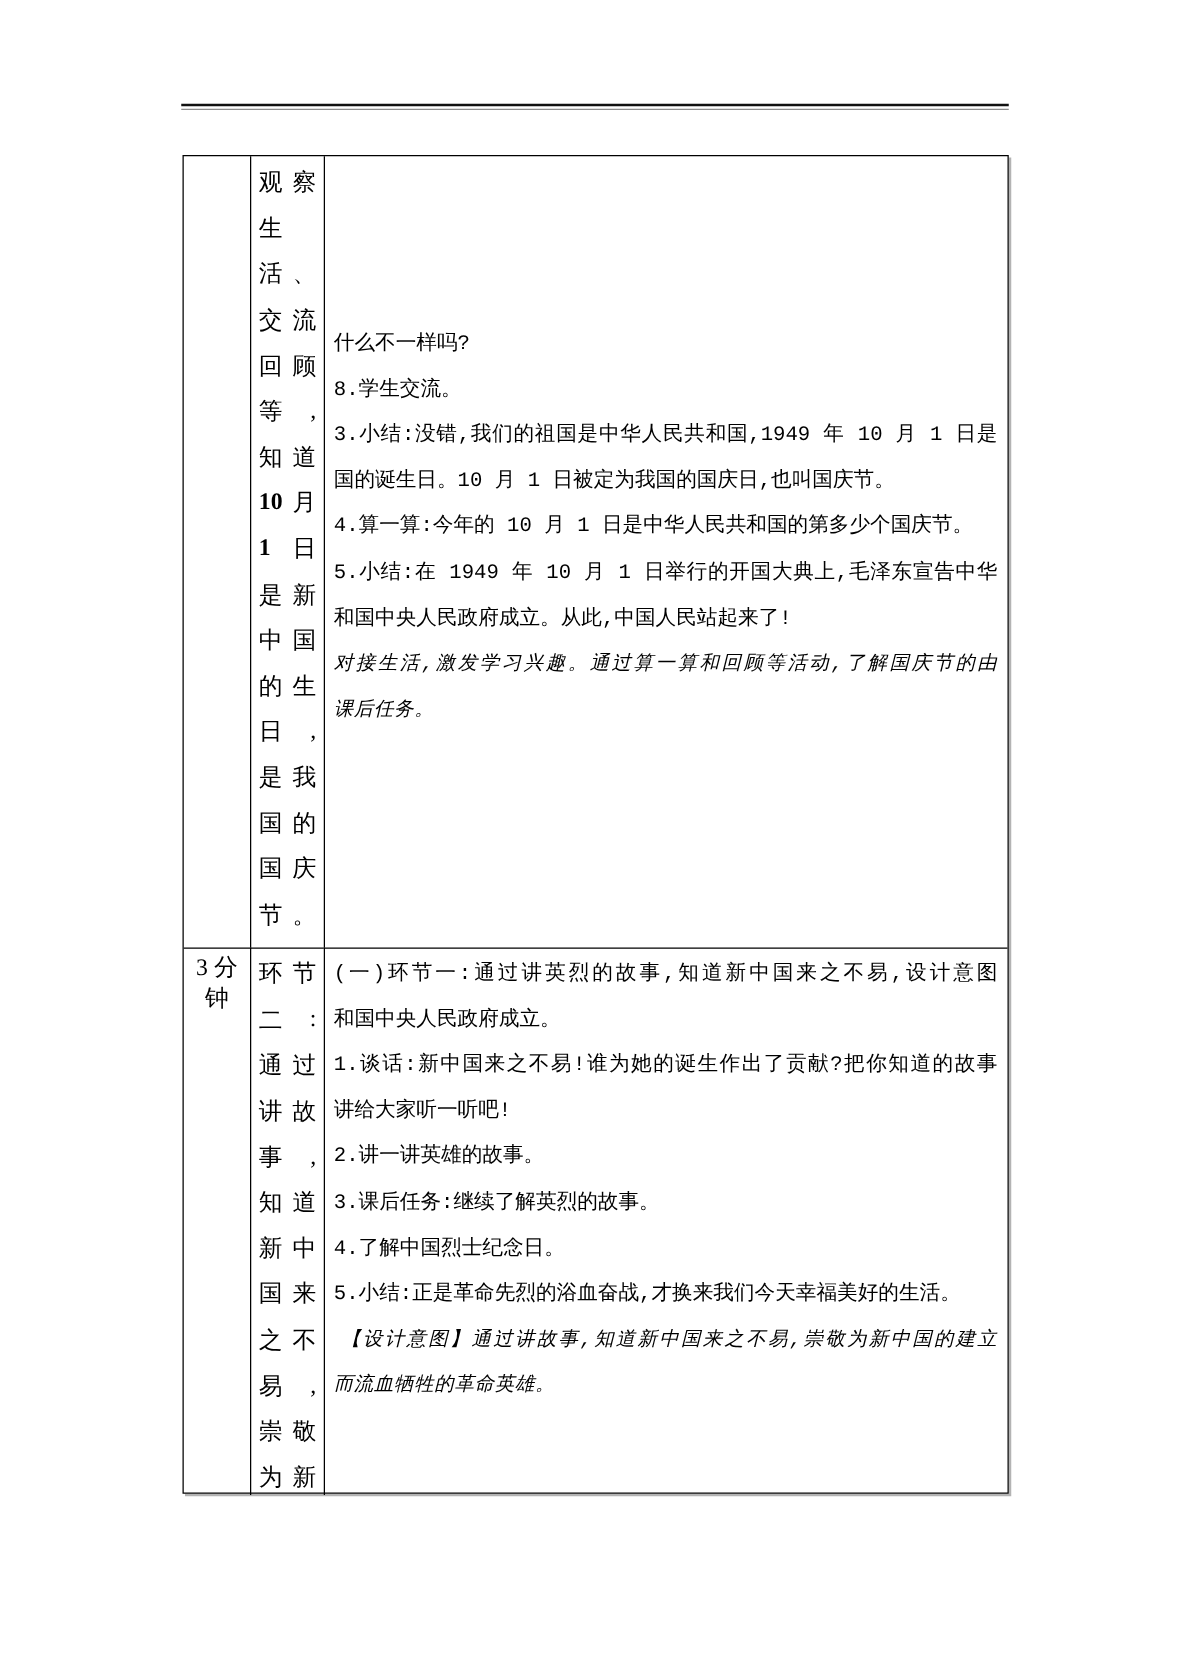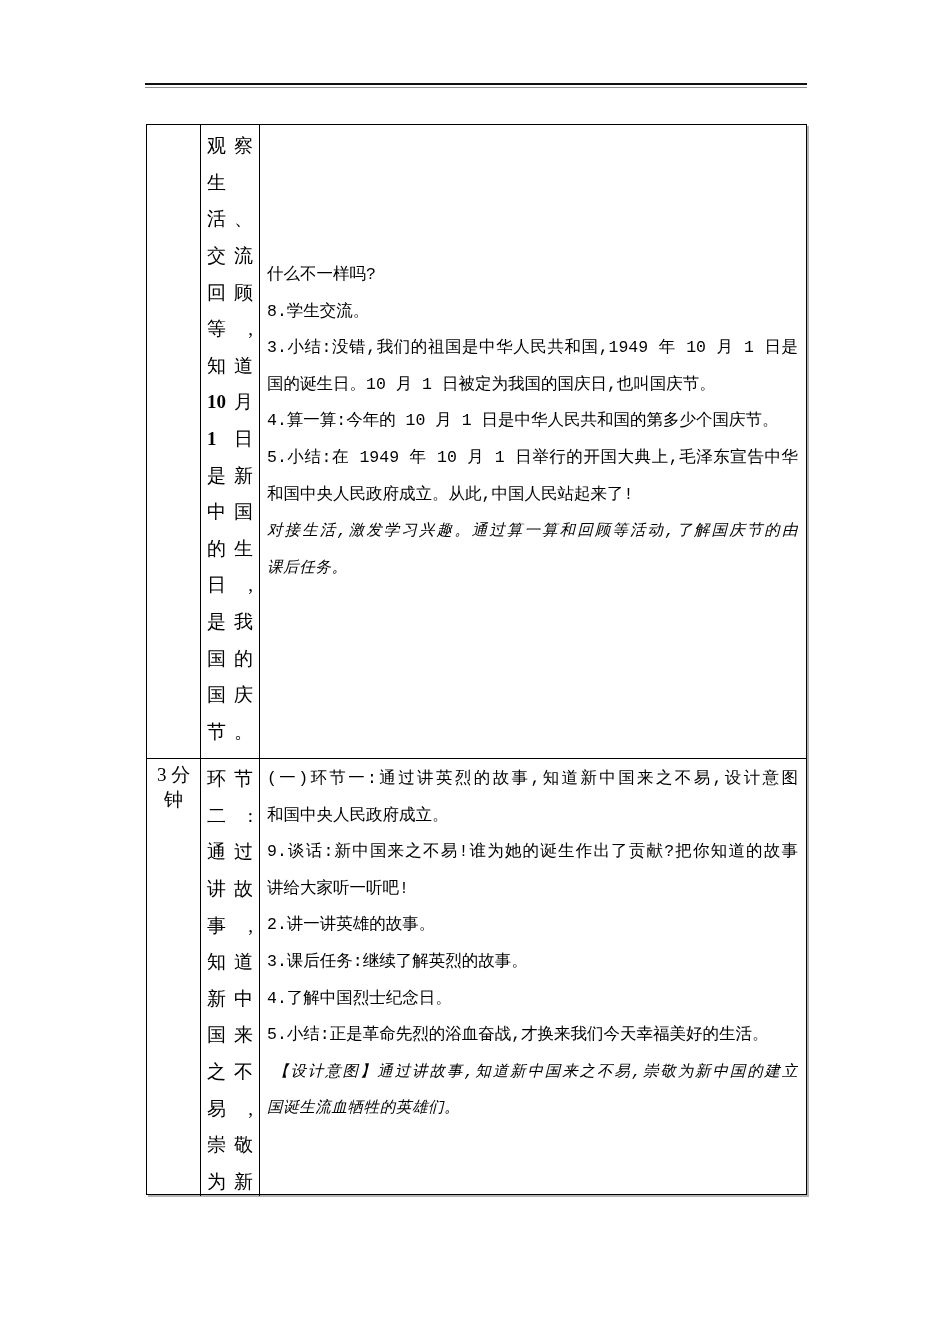--- a/index.html
+++ b/index.html
@@ -222,24 +222,24 @@
         </div>
       <div class="goal-line">
           <span>为</span>
           <span>新</span>
         </div>
     </div>
 
     <div class="cell steps-cell">
       <div class="content-line full">(一)环节一:通过讲英烈的故事,知道新中国来之不易,设计意图</div>
       <div class="content-line">和国中央人民政府成立。</div>
-      <div class="content-line full">9.谈话:新中国来之不易!谁为她的诞生作出了贡献?把你知道的故事</div>
+      <div class="content-line full">1.谈话:新中国来之不易!谁为她的诞生作出了贡献?把你知道的故事</div>
       <div class="content-line">讲给大家听一听吧!</div>
       <div class="content-line">2.讲一讲英雄的故事。</div>
       <div class="content-line">3.课后任务:继续了解英烈的故事。</div>
       <div class="content-line">4.了解中国烈士纪念日。</div>
       <div class="content-line">5.小结:正是革命先烈的浴血奋战,才换来我们今天幸福美好的生活。</div>
       <div class="content-line kai full indent">【设计意图】通过讲故事,知道新中国来之不易,崇敬为新中国的建立</div>
-      <div class="content-line kai">国诞生流血牺牲的英雄们。</div>
+      <div class="content-line kai">而流血牺牲的革命英雄。</div>
     </div>
 
   </div>
 </div>
 
 </body></html>

